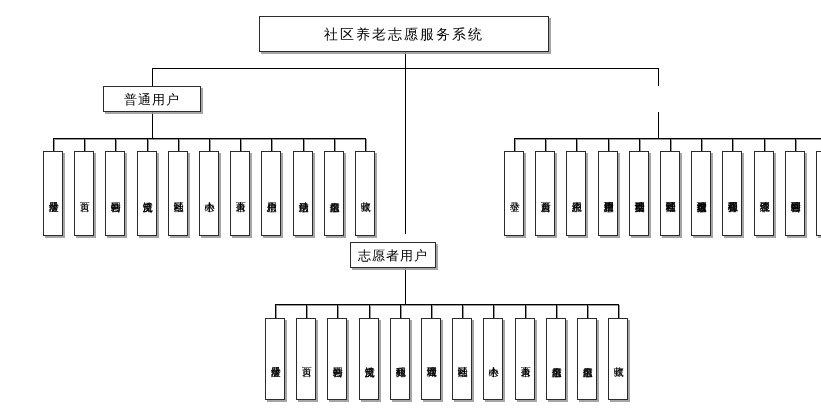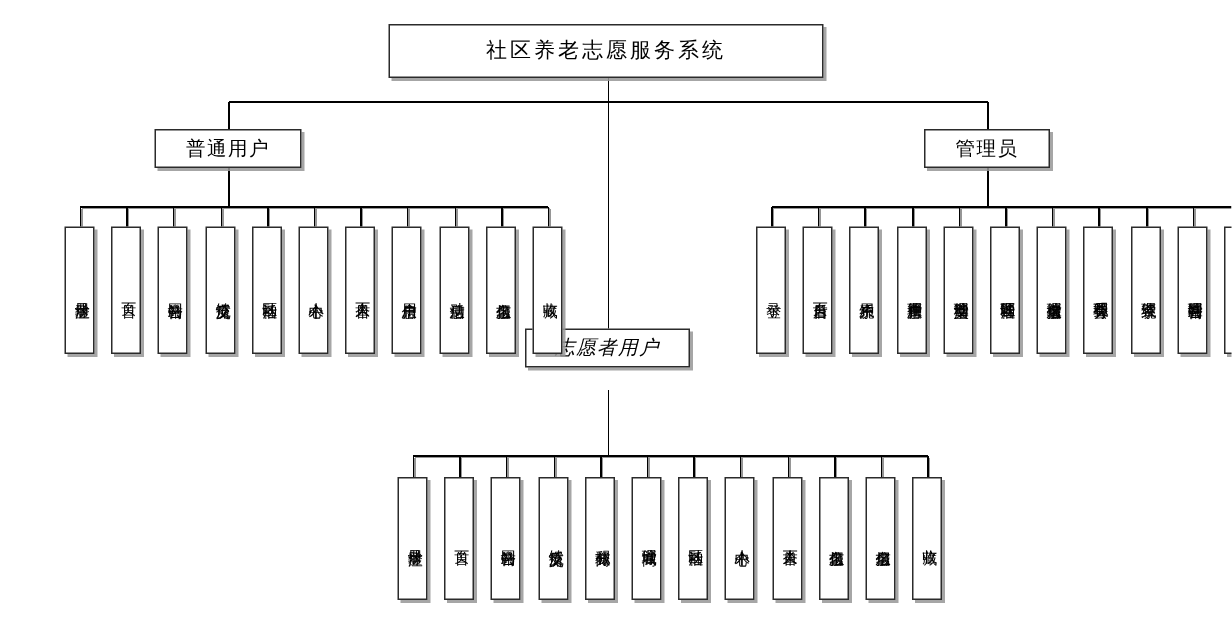--- a/index.html
+++ b/index.html
@@ -166,25 +166,22 @@
     </svg>
 
   <div class="node root" style="left:259px; top:16px; width:290px; height:36px;">
     <span class="hnode-label">社区养老志愿服务系统</span>
   </div>
 
   <div class="node" style="left:103px; top:86px; width:98px; height:26px;">
     <span class="hnode-label">普通用户</span>
   </div>
 
-  <div class="node" style="left:616px; top:86px; width:84px; height:26px;">
-    <span class="hnode-label">管理员</span>
-  </div>
-
-  <div class="node" style="left:350px; top:219px; width:110px; height:26px;font-style:italic;">
+
+  <div class="node" style="left:350px; top:242px; width:86px; height:26px;">
     <span class="hnode-label">志愿者用户</span>
   </div>
 
   <div id="leaves-normal-user">
       <div class="leaf" style="left: 43px; top: 151px; width: 20px; height: 85px;">
         <span class="vlabel">注册登录</span>
       </div>
       <div class="leaf" style="left: 74px; top: 151px; width: 20px; height: 85px;">
         <span class="vlabel">首页</span>
       </div>

